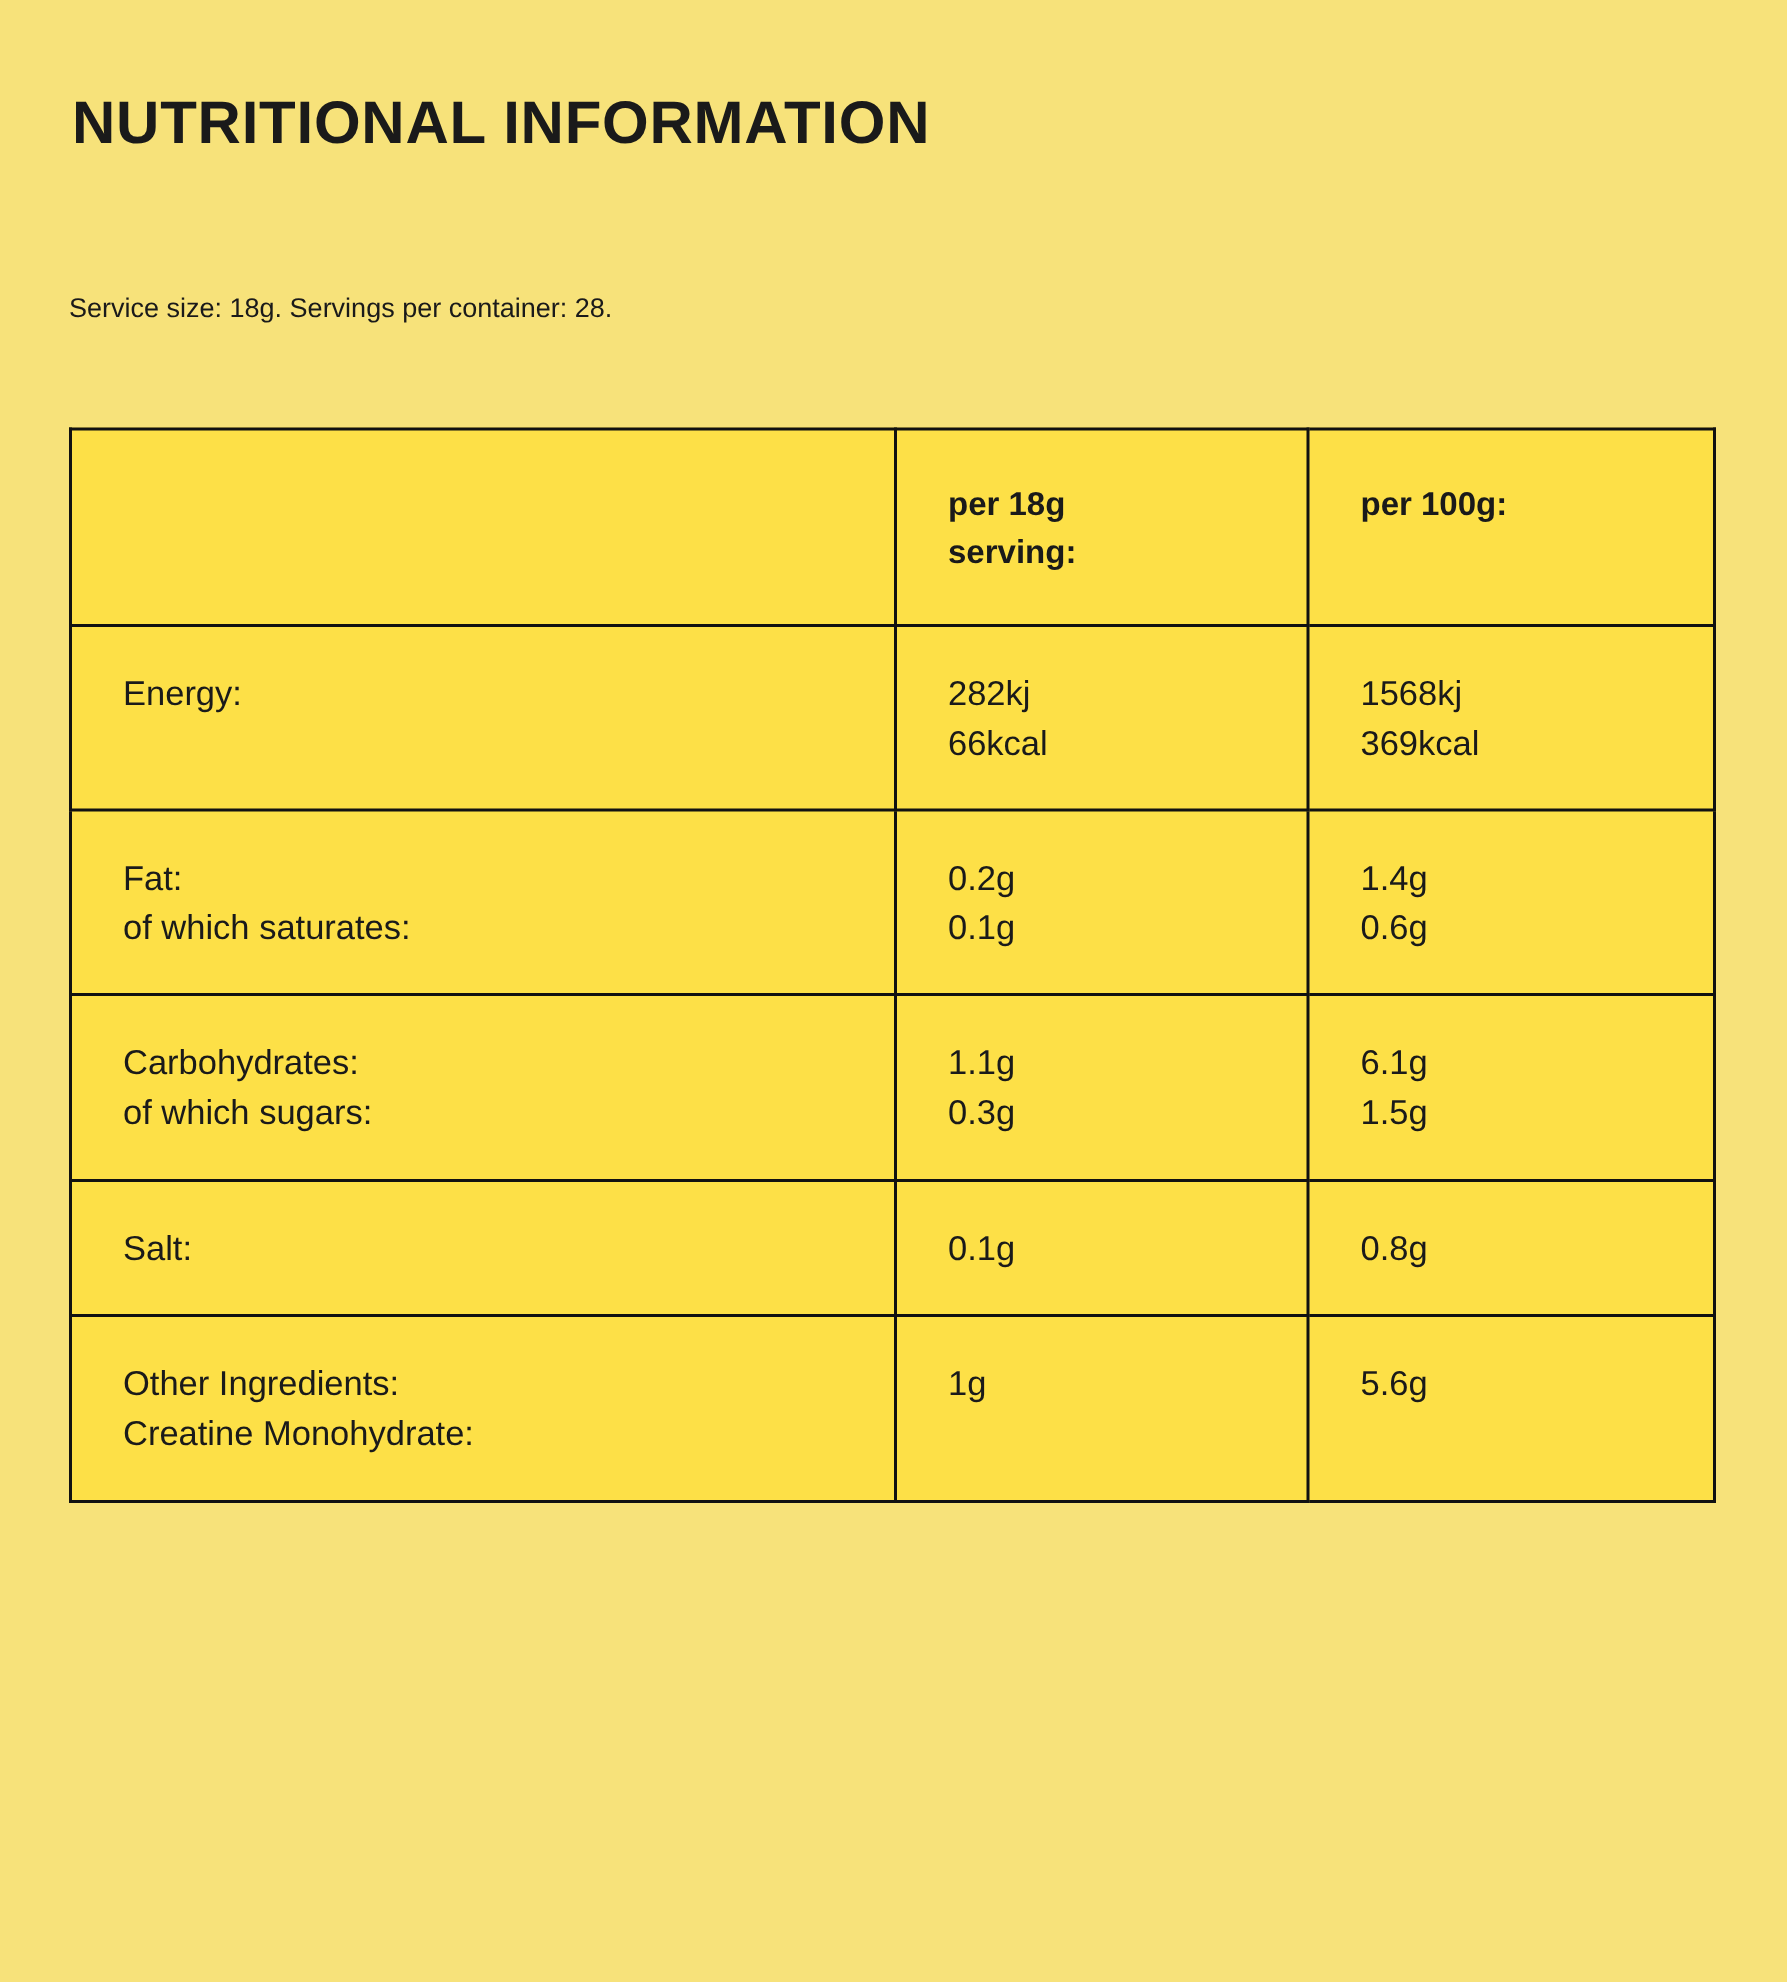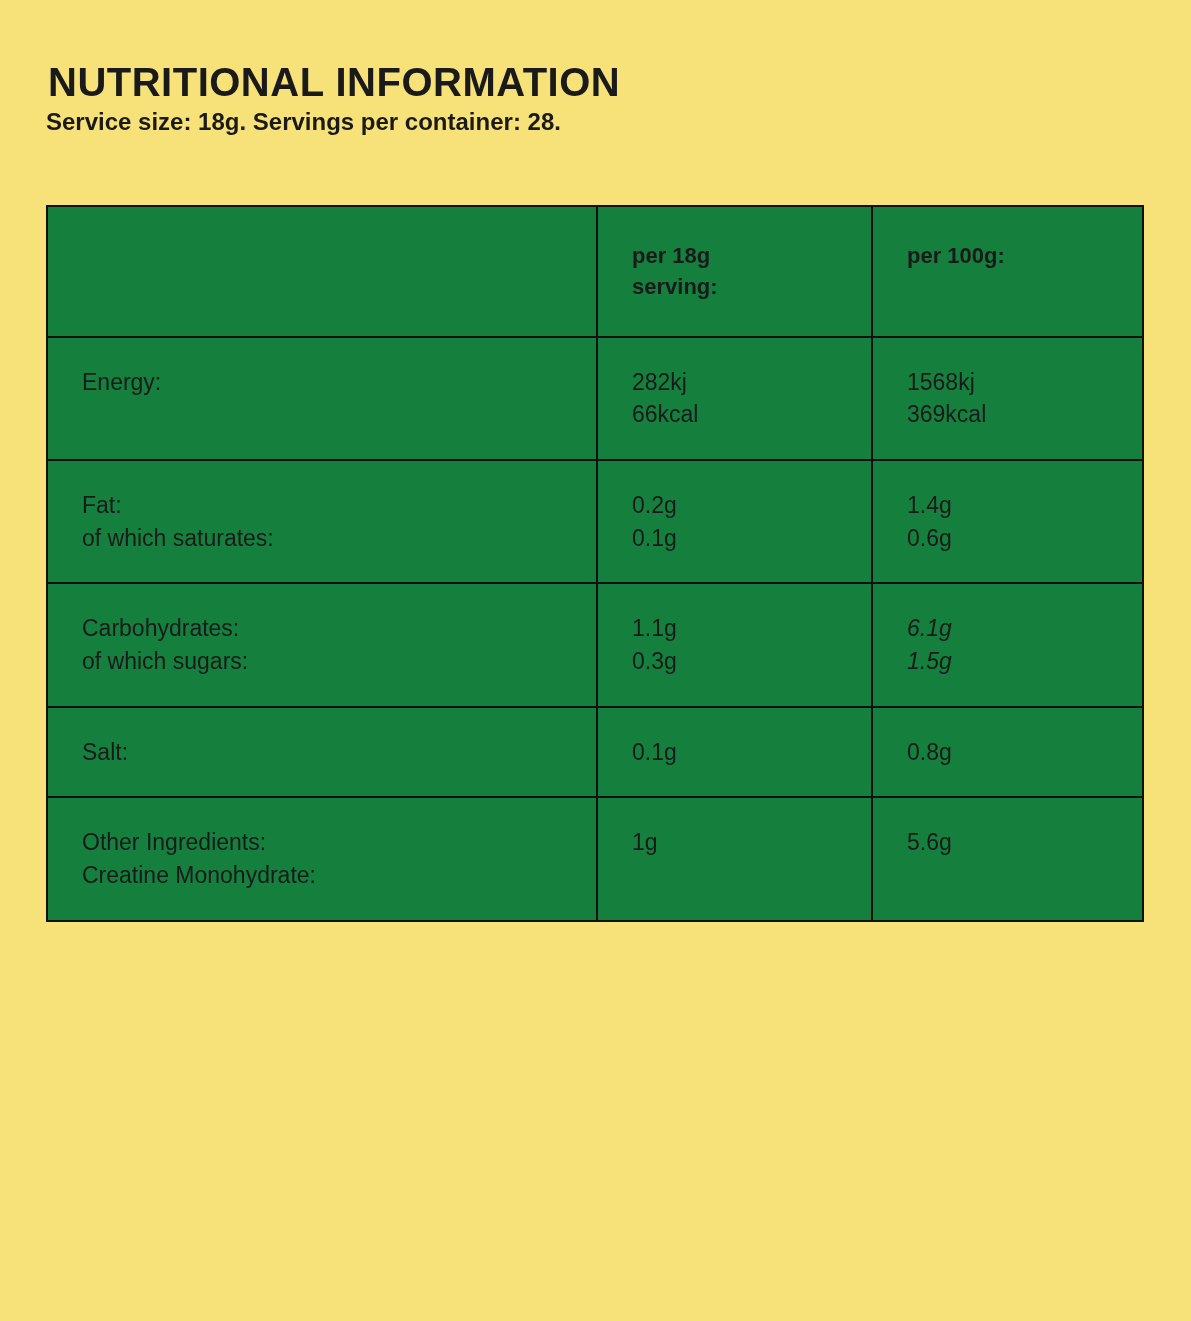--- a/index.html
+++ b/index.html
@@ -23,30 +23,31 @@
   }
   .title {
     font-size: 40px;
     font-weight: bold;
     letter-spacing: 0.5px;
     margin: 0 0 0 2px;
     line-height: 1.2;
     text-transform: uppercase;
   }
   .subtitle {
-    font-size: 24px;
-    font-weight: bold;
+    font-size: 18px;
+    font-weight: normal;
+    margin-top: 88px;
     margin-left: 0px;
     line-height: 1.3;
   }
   table.nutri {
     margin-top: 68px;
     border-collapse: collapse;
     width: 1096px;
-    background: #15803d;
+    background: #fde047;
     table-layout: fixed;
   }
   table.nutri td, table.nutri th {
     border: 2px solid #111111;
     vertical-align: top;
     text-align: left;
     padding: 26px 0 26px 34px;
     font-size: 23px;
     font-weight: normal;
     line-height: 1.42;
@@ -104,21 +105,21 @@
         <td class="r-val" style="white-space: pre-line;">0.2g
 0.1g</td>
         <td class="r-val" style="white-space: pre-line;">1.4g
 0.6g</td>
       </tr>
       <tr class="tall">
         <td class="r-label" style="white-space: pre-line;">Carbohydrates:
 of which sugars:</td>
         <td class="r-val" style="white-space: pre-line; margin-left: 48px;">1.1g
 0.3g</td>
-        <td class="r-val" style="white-space: pre-line; font-style: italic;">6.1g
+        <td class="r-val" style="white-space: pre-line;">6.1g
 1.5g</td>
       </tr>
       <tr class="tall">
         <td class="r-label" style="white-space: pre-line; margin-top: 20px;">Salt:</td>
         <td class="r-val" style="white-space: pre-line;">0.1g</td>
         <td class="r-val" style="white-space: pre-line;">0.8g</td>
       </tr>
       <tr class="tall">
         <td class="r-label" style="white-space: pre-line;">Other Ingredients:
 Creatine Monohydrate:</td>

